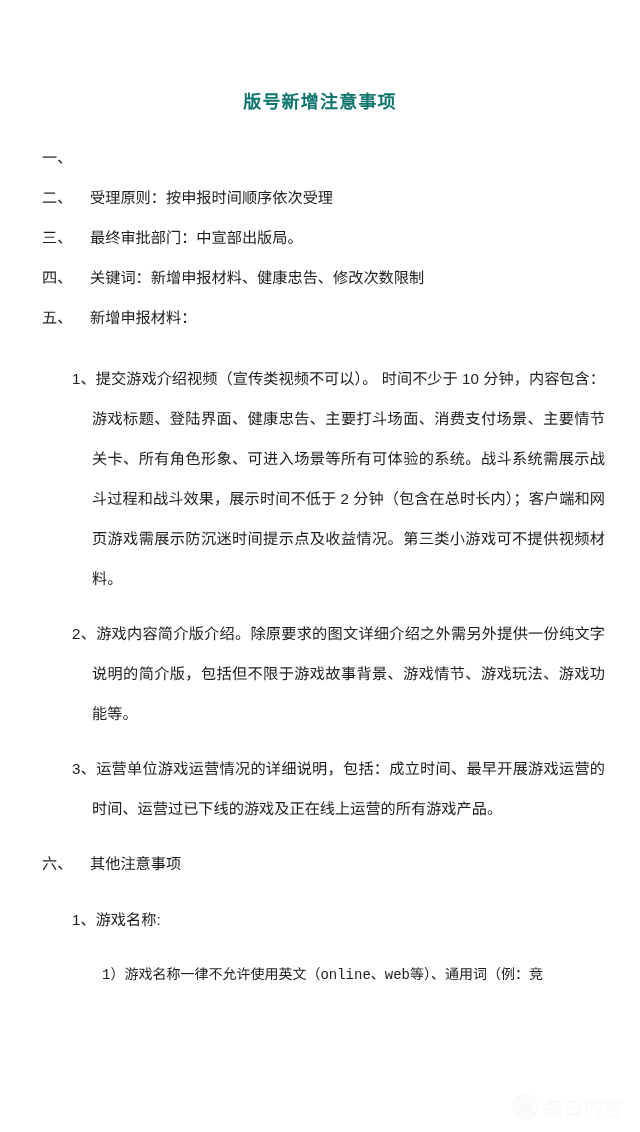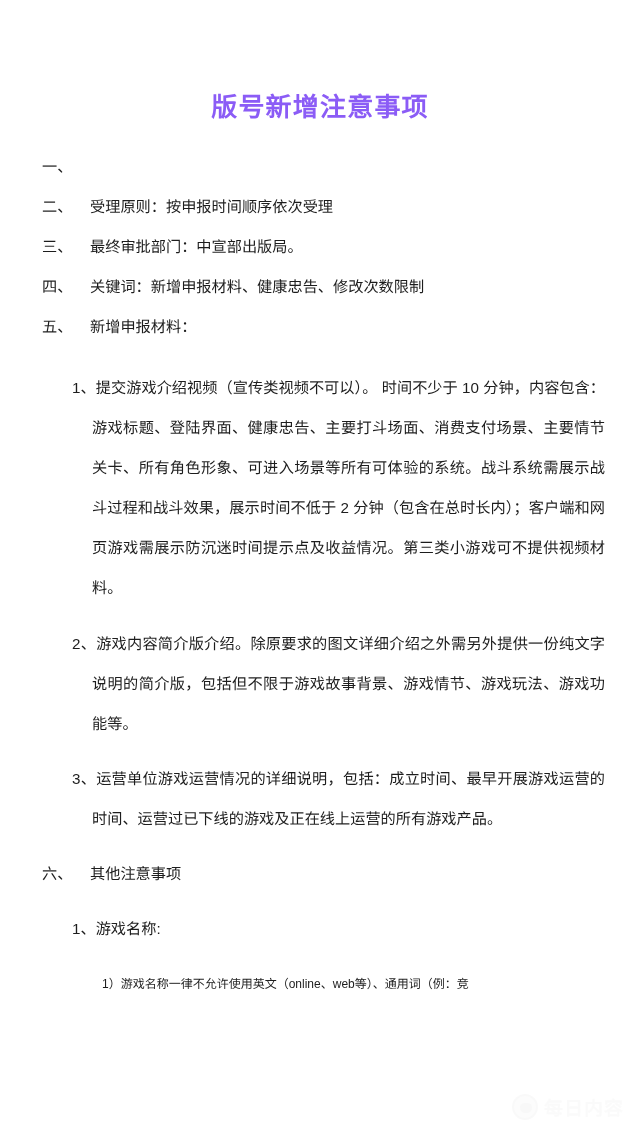--- a/index.html
+++ b/index.html
@@ -23,23 +23,23 @@
     width: 640px;
     height: 1132px;
     padding: 0;
   }
 
   
   .doc-title {
     text-align: center;
     font-family: "Liberation Sans", "DejaVu Sans", sans-serif;
     font-weight: bold;
-    font-size: 26px;
+    font-size: 18px;
     letter-spacing: 1.2px;
-    color: #8b5cf6;
+    color: #0f766e;
     margin: 0;
     padding-top: 92px;
     line-height: 1.2;
   }
 
   
   .body-block {
     padding-top: 24px;
   }
 
@@ -84,24 +84,24 @@
   }
 
   
   .lvl2-para.flush {
     padding-left: 20px;
     text-indent: -20px;
   }
 
   
   .lvl3-para {
-    font-size: 12px;
+    font-size: 14px;
     line-height: 40px;
     color: #1d1d1d;
-    font-family: Liberation Sans, sans-serif;
+    font-family: Liberation Mono, monospace;
     margin-left: 102px;
     margin-right: 40px;
     padding-left: 26px;
     text-indent: -26px;
     text-align: justify;
     text-justify: inter-ideograph;
   }
 
   .spacer-sm { height: 6px; }
 

